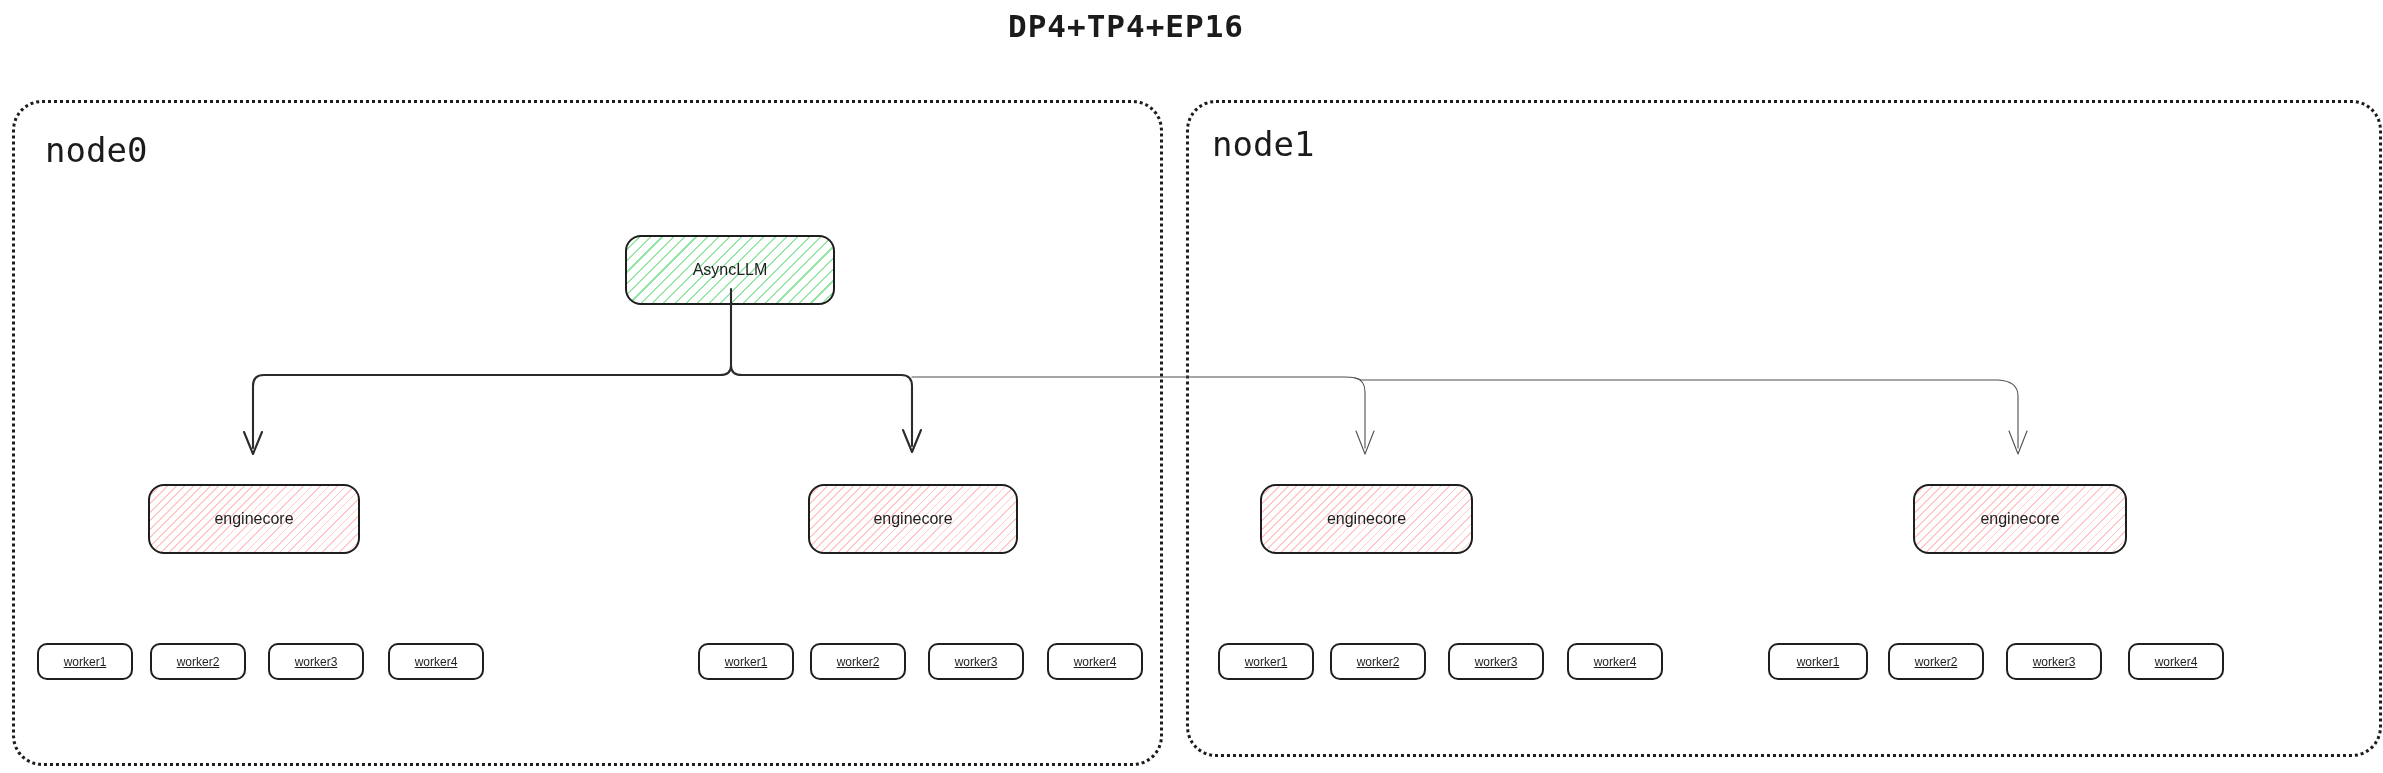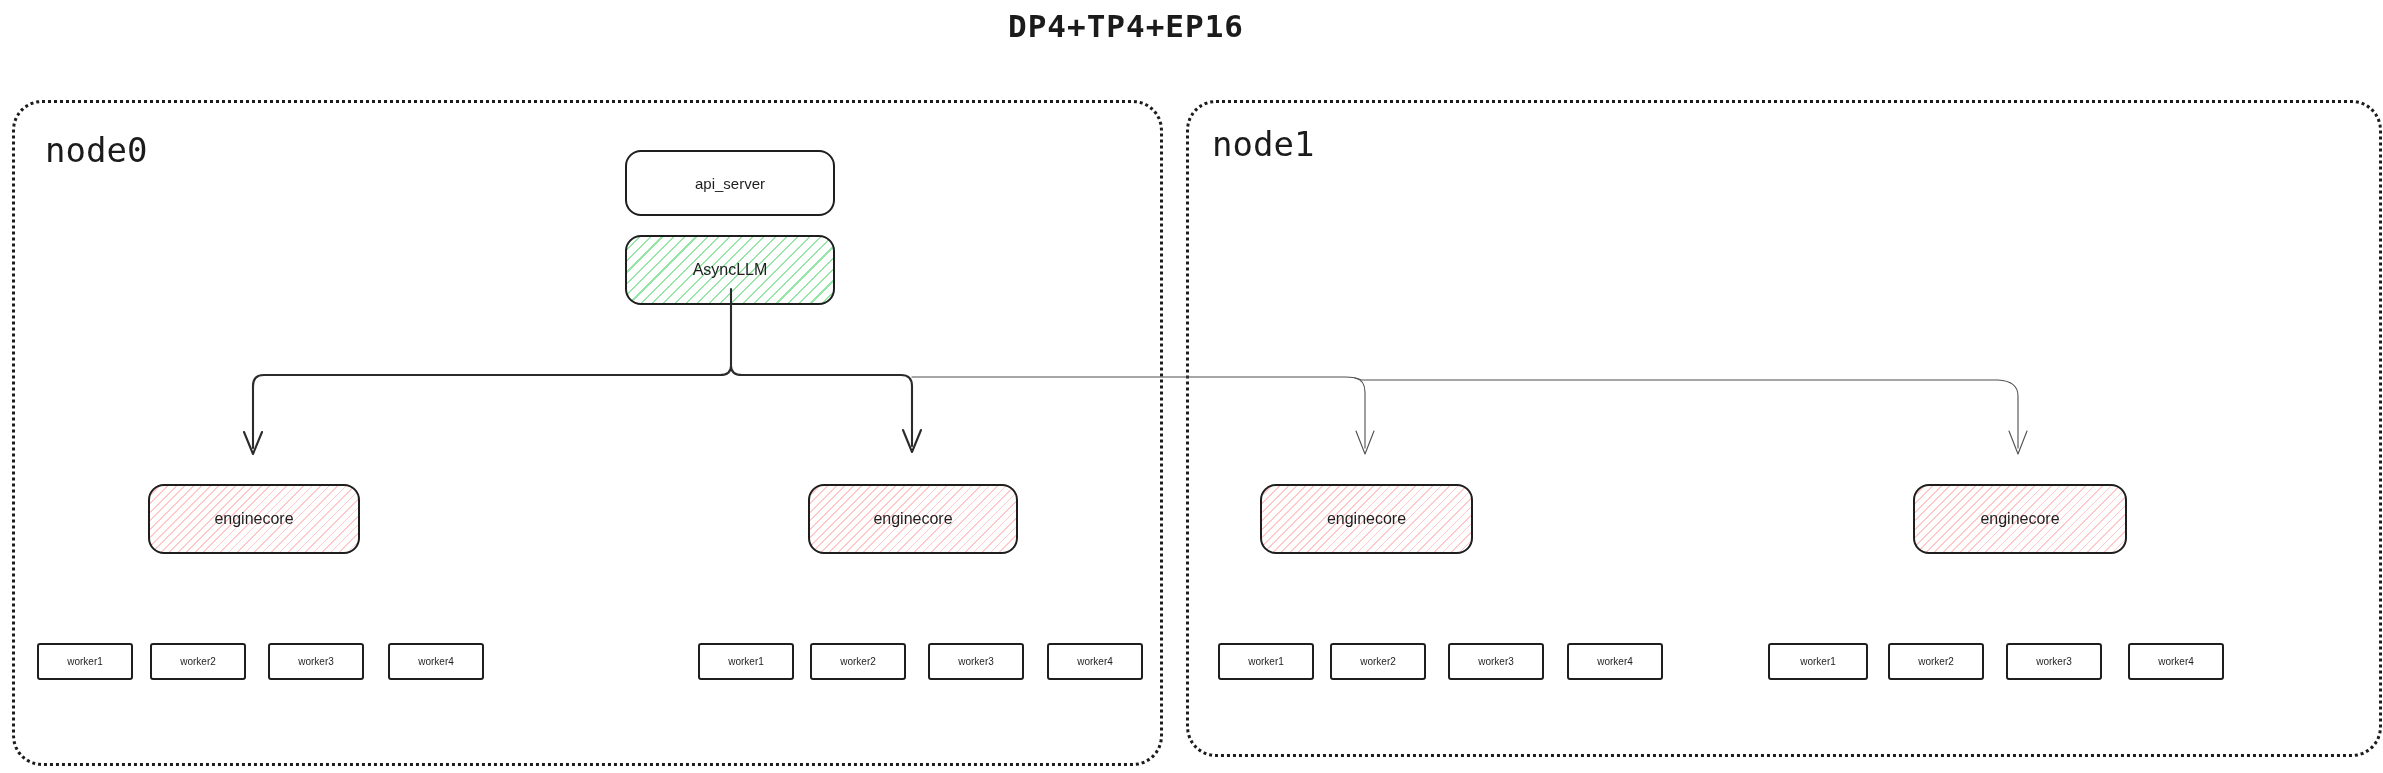--- a/index.html
+++ b/index.html
@@ -43,24 +43,25 @@
       var(--asyncllm-hatch,#96e6a7) 0 1.5px, transparent 1.5px 8px) #ffffff;
   }
   .hatch-red{
     background:repeating-linear-gradient(135deg,
       var(--enginecore-hatch,#ffc9c9) 0 1.2px, transparent 1.2px 6px) #ffffff;
   }
   .worker{
     position:absolute;
     top:643px;width:96px;height:37px;
     border:2px solid var(--box-border,#1e1e1e);
-    border-radius:3px;background:#ffffff;
+    border-radius:10px;background:#ffffff;
     display:flex;align-items:center;justify-content:center;
-    font-size:10px;color:#1e1e1e;
+    font-size:12px;color:#1e1e1e;
     box-sizing:border-box;
+    text-decoration:underline;
   }
   .api{left:625px;top:150px;width:210px;height:66px;font-size:15px;}
   .allm{left:625px;top:219px;width:210px;height:70px;margin-top:16px;}
   .ec{height:70px;top:484px;}
   svg.connectors{position:absolute;left:0;top:0;pointer-events:none;}
   .conn-thick{stroke:var(--connector-thick,#2b2b2b);stroke-width:2.1;fill:none;stroke-linecap:round;stroke-linejoin:round;}
   .conn-thin{stroke:var(--connector-thin,#4f4f4f);stroke-width:1.1;fill:none;stroke-linecap:round;stroke-linejoin:round;}
 </style>
 </head>
 <body>
@@ -68,23 +69,20 @@
 <div id="canvas">
 
   <div class="title">DP4+TP4+EP16</div>
 
   <div class="node-box" style="left:12px;top:100px;width:1145px;height:660px;"></div>
   <div class="node-label" style="left:45px;top:130px;">node0</div>
 
   <div class="node-box" style="left:1186px;top:100px;width:1190px;height:651px;"></div>
   <div class="node-label" style="left:1212px;top:104px;margin-top:20px;">node1</div>
 
-  <div class="rbox api">
-    <span>api_server</span>
-  </div>
   <div class="rbox allm hatch-green">
     <span>AsyncLLM</span>
   </div>
 
   <svg class="connectors" width="2383" height="773" viewBox="0 0 2383 773">
 
     <path class="conn-thick" d="M 731 289 L 731 366 Q 731 375 720 375 L 264 375 Q 253 375 253 386 L 253 448"></path>
     <path class="conn-thick" d="M 244 432 L 253 454 L 262 432"></path>
 
     <path class="conn-thick" d="M 731 366 Q 731 375 742 375 L 901 375 Q 912 375 912 386 L 912 446"></path>

